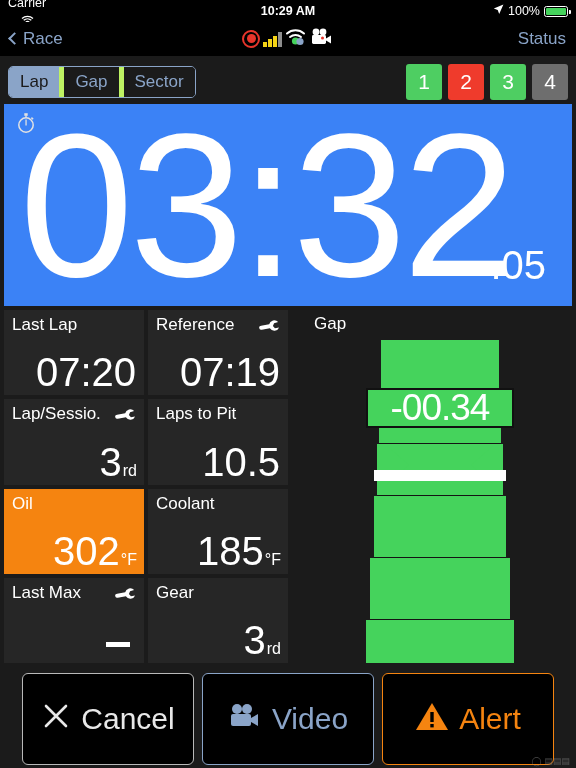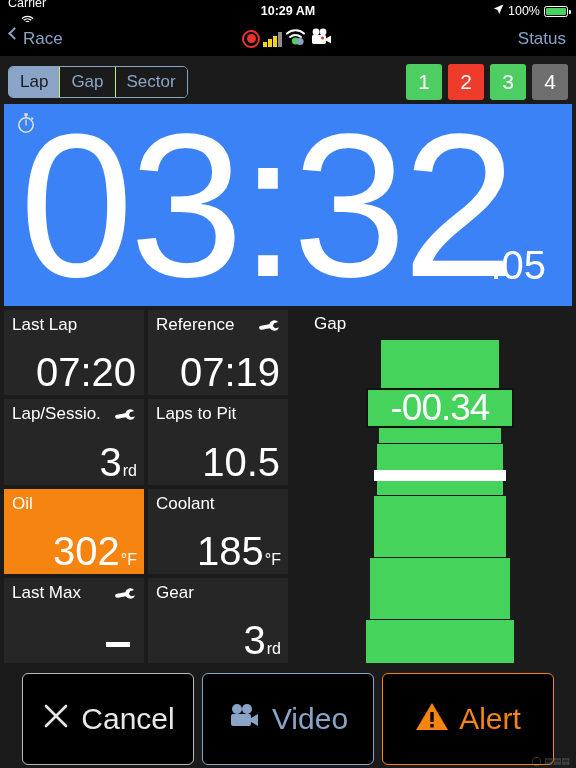--- a/index.html
+++ b/index.html
@@ -23,40 +23,40 @@
   .batt { width:24px; height:11px; border:1px solid #fff; border-radius:2.5px; padding:1px; position:relative; }
   .batt::after { content:""; position:absolute; right:-3.5px; top:3px; width:2px; height:4px; background:#fff; border-radius:0 1px 1px 0; }
   .batt i { display:block; height:100%; width:100%; background:#45d35c; border-radius:1px; }
   .wifi-glyph { font-size:12px; line-height:1; }
 
   
   .navbar {
     height:34px; background:#000; display:flex; align-items:center;
     padding:0 10px; position:relative; border-bottom:1px solid #000;
   }
-  .nav-back { display:flex; gap:3px; color:#8aa4c8; font-size:17px; cursor:pointer; }
+  .nav-back { display:flex; align-items:center; gap:3px; color:#8aa4c8; font-size:17px; cursor:pointer; }
   .chev { width:9px; height:9px; border-left:2.2px solid #8aa4c8; border-bottom:2.2px solid #8aa4c8; transform:rotate(45deg); margin-right:1px;}
   .nav-status { margin-left:auto; color:#8aa4c8; font-size:17px; cursor:pointer; }
   .nav-icons { position:absolute; left:0; right:0; display:flex; justify-content:center; align-items:center; gap:3px; pointer-events:none;}
   .nav-icons > * { pointer-events:auto; }
   .rec { width:18px; height:18px; border-radius:50%; border:2.5px solid #e8352b; display:flex; align-items:center; justify-content:center;}
   .rec i { width:9px; height:9px; border-radius:50%; background:#e8352b; display:block;}
   .bars { display:flex; align-items:flex-end; gap:1.5px; height:16px; }
   .bars span { width:3.5px; background:#f5d416; display:block; }
   .bars span:nth-child(1){height:5px}
   .bars span:nth-child(2){height:8px}
   .bars span:nth-child(3){height:11px}
   .bars span:nth-child(4){height:15px;background:#8d8d8d}
 
   
   .toprow { display:flex; align-items:center; padding:8px 8px 4px 8px; background:#1b1b1b; }
   .seg { display:flex; border:1px solid #8aa4c8; border-radius:5px; overflow:hidden; }
   .seg div {
     padding:5px 11px; font-size:17px; color:#8aa4c8; background:#1b1b1b;
-    border-right:1px solid #bef264; cursor:pointer; line-height:1.15;
+    border-right:5px solid #bef264; cursor:pointer; line-height:1.15;
   }
   .seg div:last-child { border-right:none; }
   .seg div.on { background:#8aa4c8; color:#1b1b1b; }
   .sectors { margin-left:auto; display:flex; gap:6px; }
   .sectors div {
     width:36px; height:36px; border-radius:3px; display:flex; align-items:center;
     justify-content:center; font-size:21px; color:#fff; cursor:pointer;
   }
 
   

